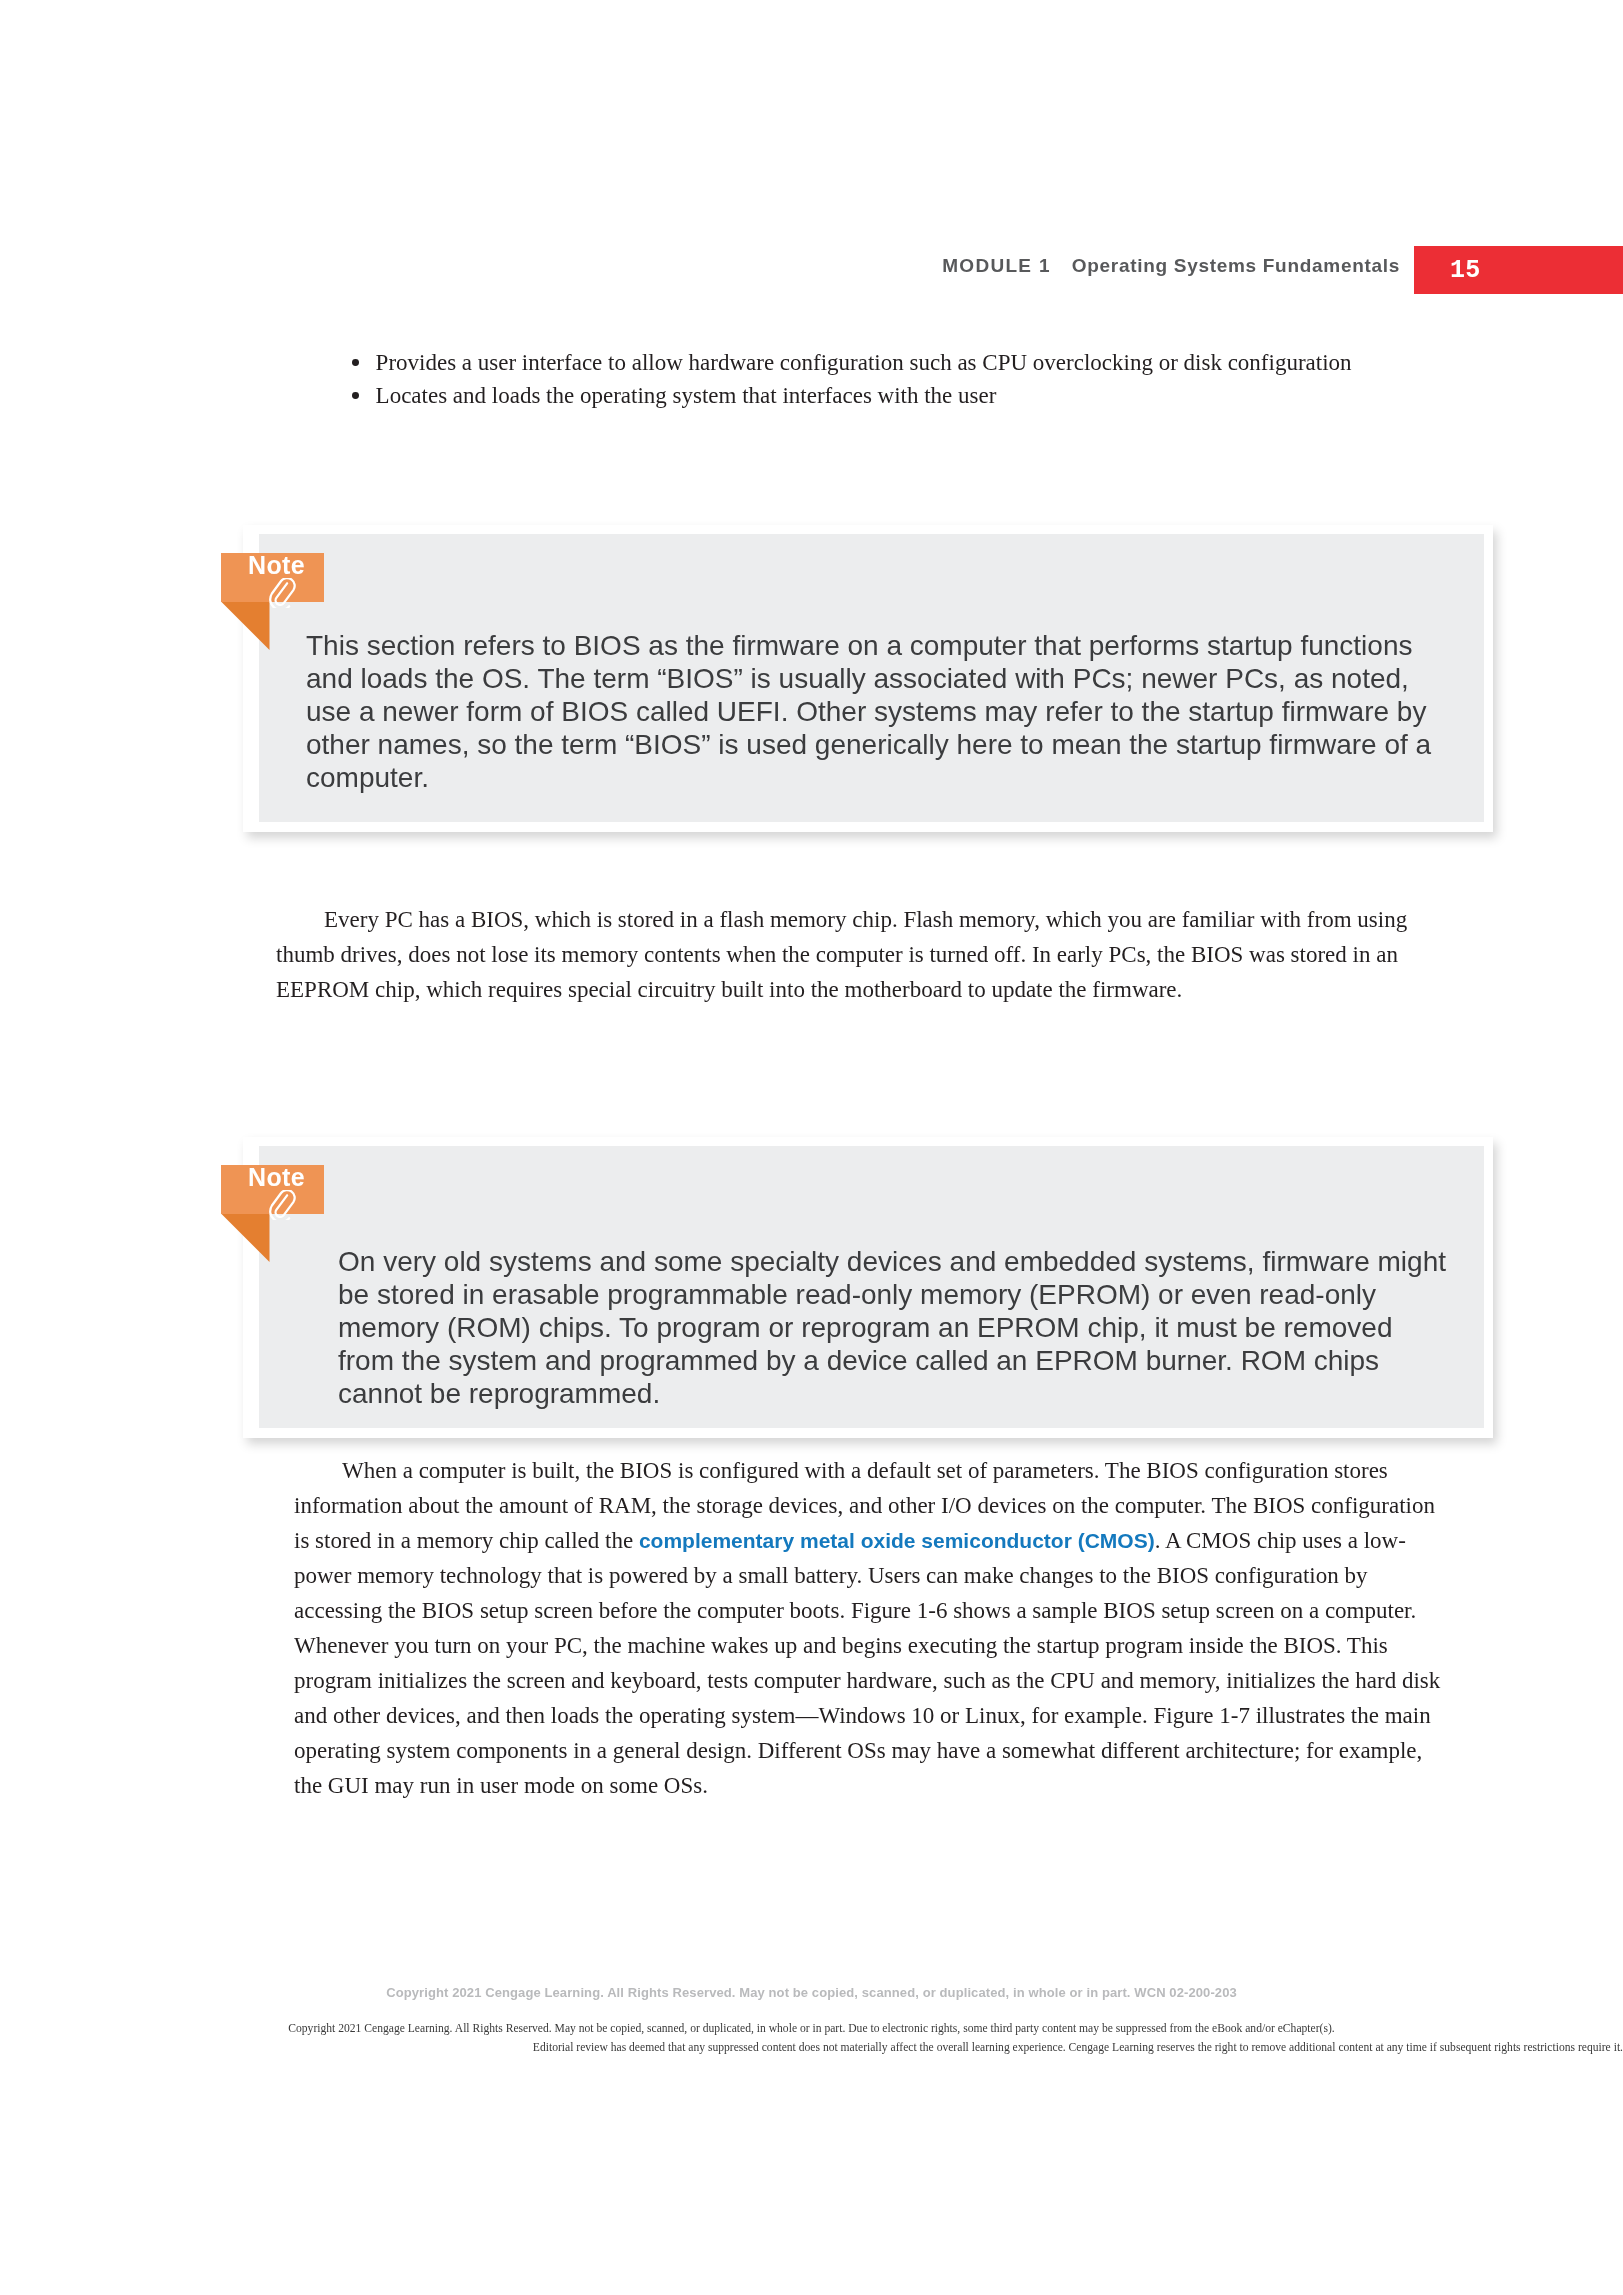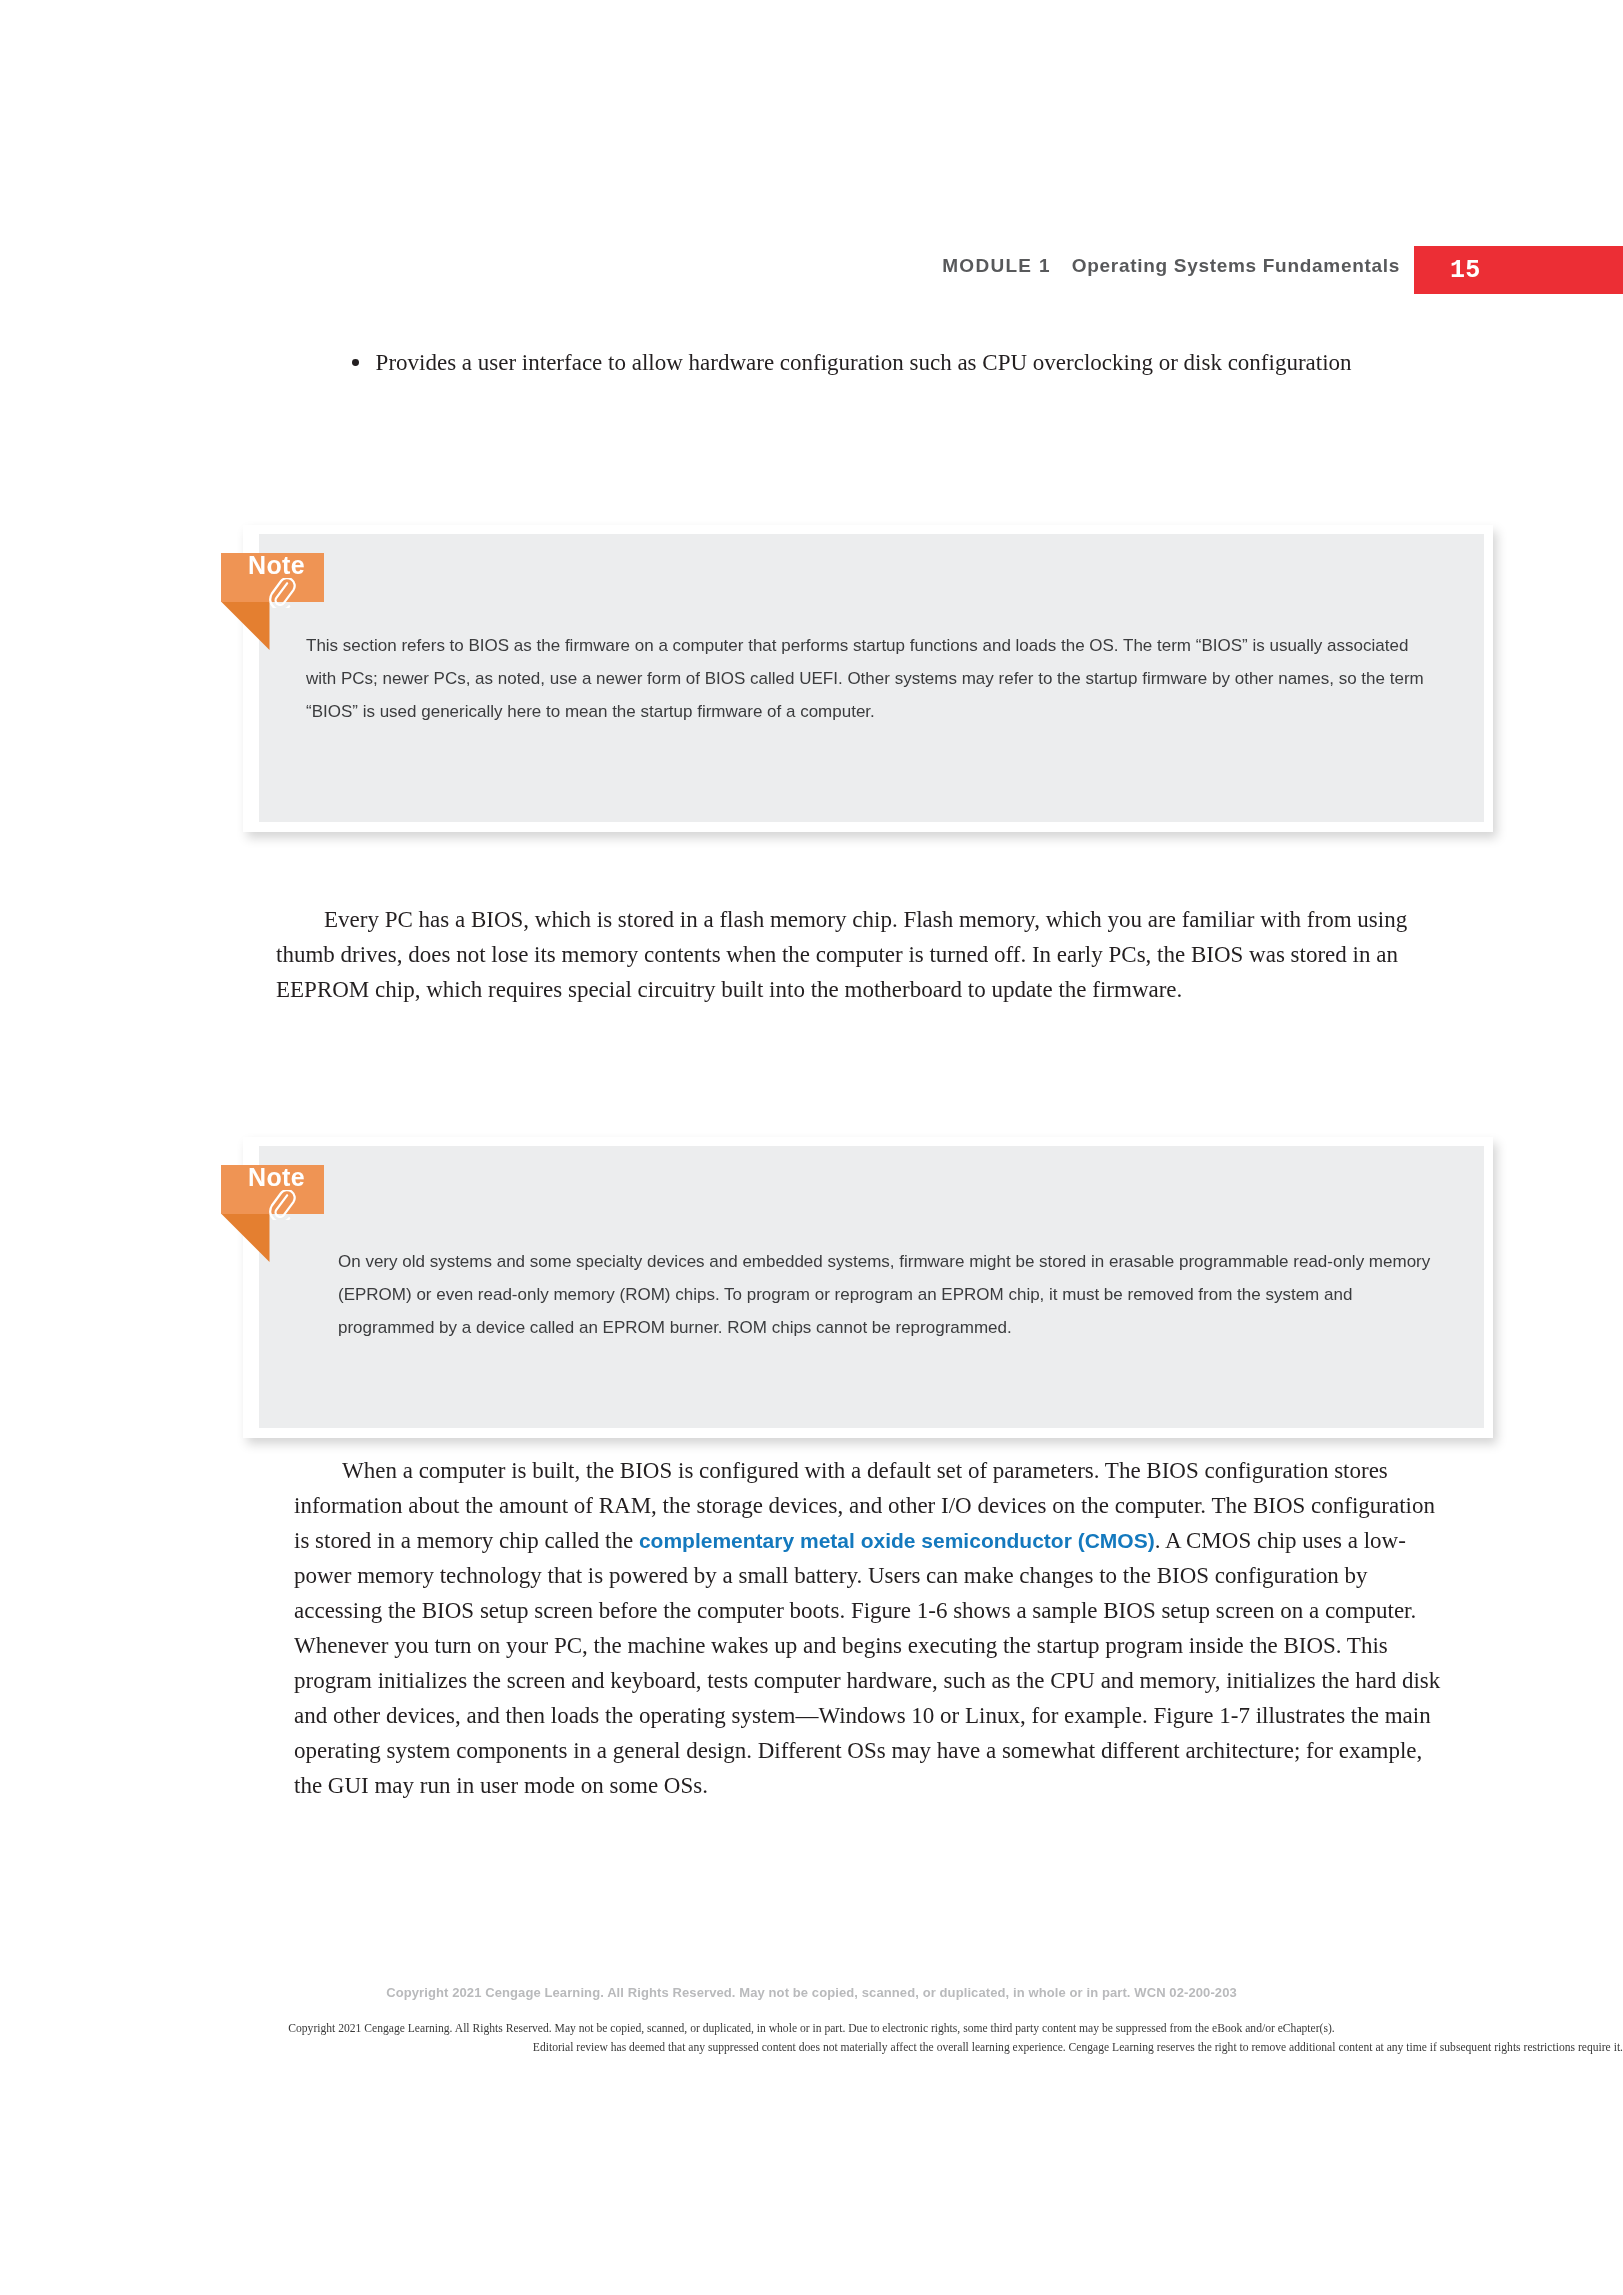--- a/index.html
+++ b/index.html
@@ -145,21 +145,21 @@
     height: 49px;
     background: #e47f30;
     clip-path: polygon(0 0, 100% 0, 100% 100%);
     z-index: 2;
   }
   .note-body {
     position: absolute;
     left: 0;
     right: 0;
     font-family: "Liberation Sans", "DejaVu Sans", sans-serif;
-    font-size: 17px;
+    font-size: 28px;
     line-height: 33px;
     color: #3b3c3e;
   }
 
   
   #note-1 { left: 243px; top: 525px; width: 1250px; height: 307px; }
   #note-1 .note-body { left: 63px; right: 50px; top: 104px; }
 
   
   #note-2 { left: 243px; top: 1137px; width: 1250px; height: 301px; }
@@ -220,20 +220,24 @@
     </div>
     <div class="page-badge">
       <span class="page-badge-num">15</span>
     </div>
   </div>
 
   <div class="bullets">
     <div class="bullet-row">
       <span class="bullet-dot"></span>
       <span>Provides a user interface to allow hardware configuration such as CPU overclocking or disk configuration</span>
+    </div>
+    <div class="bullet-row">
+      <span class="bullet-dot"></span>
+      <span>Locates and loads the operating system that interfaces with the user</span>
     </div>
   </div>
 
   <div class="note-card" id="note-1">
     <div class="note-inner"></div>
     <div class="note-fold"></div>
     <div class="note-tab">
       <span class="note-tab-label">Note</span>
       <span class="clip-icon">
         <svg viewBox="0 0 44 48" width="27.6" height="30" aria-hidden="true">

